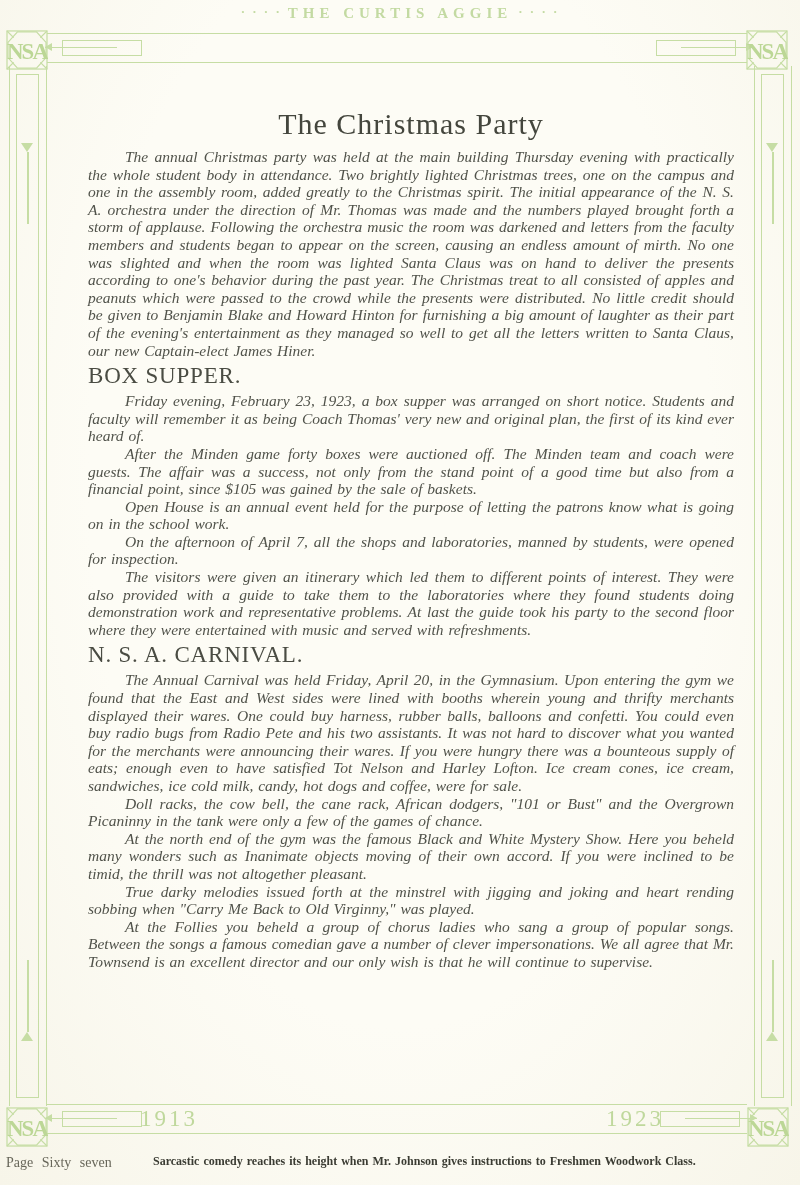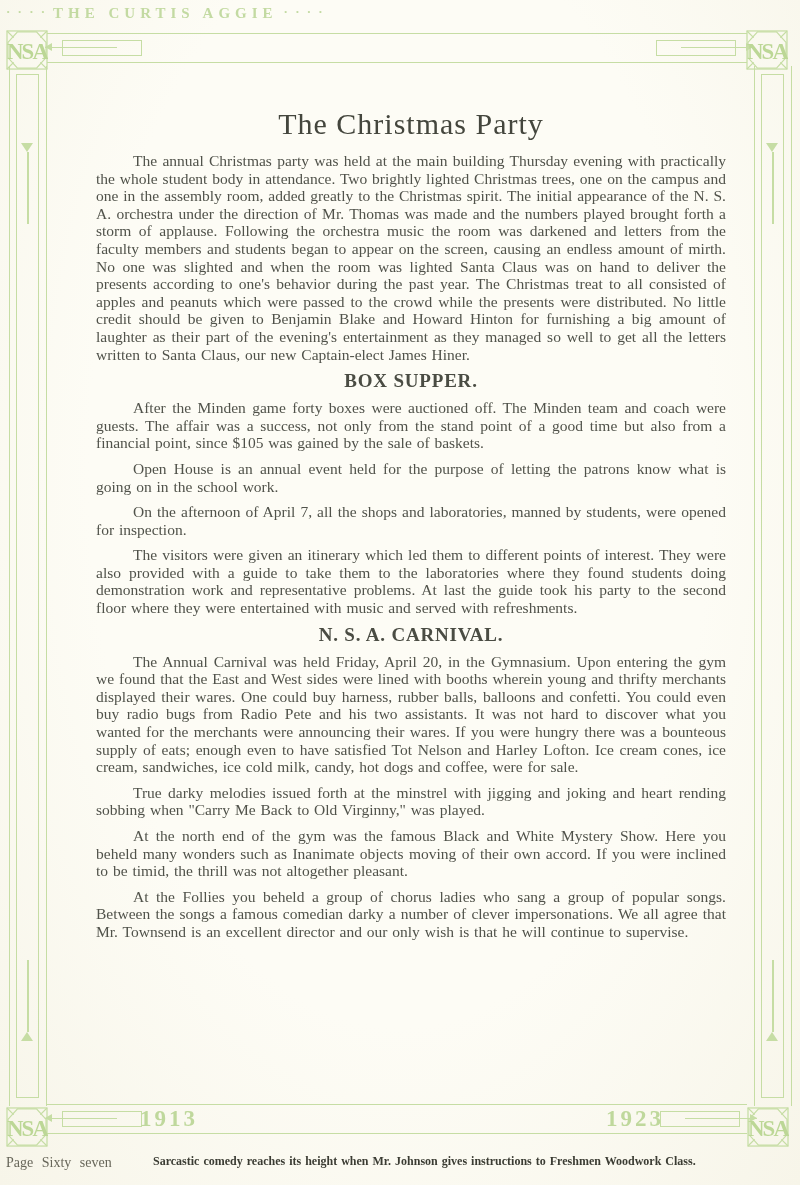--- a/index.html
+++ b/index.html
@@ -8,21 +8,21 @@
     --ink:#50524a;
     --ink-dark:#44463d;
   }
   html,body{margin:0;padding:0;background:#efede2;}
   .page{
     position:relative;width:800px;height:1185px;margin:0 auto;
     background:radial-gradient(ellipse at 50% 40%, #fdfcf5 55%, #f7f5e9 100%);
     font-family:"Liberation Serif", serif;overflow:hidden;
   }
   
-  .masthead{position:absolute;top:4px;left:0;width:100%;text-align:left;
+  .masthead{position:absolute;top:4px;left:0;width:100%;text-align:center;
     color:#c3daa2;font-weight:bold;font-size:15px;letter-spacing:5px;}
   .masthead .dots{letter-spacing:2px;font-size:13px;vertical-align:2px;padding:0 6px;}
   
   .hband{position:absolute;left:47px;width:700px;height:28px;
     border-top:1.6px solid var(--green);border-bottom:1.6px solid var(--green);}
   .hband.top{top:33px;}
   .hband.bottom{top:1104px;}
   
   .vband{position:absolute;top:66px;height:1040px;width:36px;
     border-left:1.5px solid var(--green);border-right:1.5px solid var(--green);}
@@ -49,31 +49,31 @@
   
   .corner{position:absolute;width:40px;height:40px;}
   .corner.tl{left:6px;top:30px;}
   .corner.tr{left:746px;top:30px;}
   .corner.bl{left:6px;top:1107px;}
   .corner.br{left:747px;top:1107px;}
   .corner rect,.corner path{stroke:var(--green);stroke-width:1.3;fill:none;}
   .corner text{fill:var(--green-soft);font-family:"Liberation Serif",serif;font-weight:bold;}
   
   .year{position:absolute;top:1106px;font-size:23px;line-height:26px;color:#bfd89c;
-    letter-spacing:3px;font-weight:bold;}
+    letter-spacing:3px;font-weight:normal;}
   .year.left{left:140px;}
   .year.right{left:606px;}
   
   .content{position:absolute;left:88px;top:104px;width:646px;color:var(--ink);
     font-size:15.5px;line-height:17.6px;text-align:justify;}
   .content h1{font-size:30px;line-height:40px;font-weight:normal;text-align:center;
     margin:0 0 4px 0;color:var(--ink-dark);letter-spacing:1px;}
-  .content h2{font-size:19px;line-height:20px;font-weight:bold;text-align:center;
+  .content h2{font-size:23px;line-height:20px;font-weight:normal;
     margin:7px 0 6px 0;letter-spacing:0.8px;color:#4a4c43;}
-  .content p{margin:8px;text-indent:37px;word-spacing:1px;}
+  .content p{margin:0;text-indent:37px;word-spacing:1px;font-style:italic;}
   
   .page-label{position:absolute;left:6px;top:1155px;font-size:14px;color:#68675a;word-spacing:5px;}
   .caption{position:absolute;left:153px;top:1154px;width:645px;font-size:12px;
     font-weight:bold;color:#3b3c33;word-spacing:1px;}
 </style>
 </head>
 <body>
 
 <div class="page">
 
@@ -153,29 +153,31 @@
 
   <div class="year left">1913</div>
   <div class="year right">1923</div>
 
   <div class="content">
     <h1>The Christmas Party</h1>
 
     <p>The annual Christmas party was held at the main building Thursday evening with practically the whole student body in attendance. Two brightly lighted Christmas trees, one on the campus and one in the assembly room, added greatly to the Christmas spirit. The initial appearance of the N. S. A. orchestra under the direction of Mr. Thomas was made and the numbers played brought forth a storm of applause. Following the orchestra music the room was darkened and letters from the faculty members and students began to appear on the screen, causing an endless amount of mirth. No one was slighted and when the room was lighted Santa Claus was on hand to deliver the presents according to one's behavior during the past year. The Christmas treat to all consisted of apples and peanuts which were passed to the crowd while the presents were distributed. No little credit should be given to Benjamin Blake and Howard Hinton for furnishing a big amount of laughter as their part of the evening's entertainment as they managed so well to get all the letters written to Santa Claus, our new Captain-elect James Hiner.</p>
 
     <h2>BOX SUPPER.</h2>
+    <p>Friday evening, February 23, 1923, a box supper was arranged on short notice. Students and faculty will remember it as being Coach Thomas' very new and original plan, the first of its kind ever heard of.</p>
     <p>After the Minden game forty boxes were auctioned off. The Minden team and coach were guests. The affair was a success, not only from the stand point of a good time but also from a financial point, since $105 was gained by the sale of baskets.</p>
 
     <p>Open House is an annual event held for the purpose of letting the patrons know what is going on in the school work.</p>
     <p>On the afternoon of April 7, all the shops and laboratories, manned by students, were opened for inspection.</p>
     <p>The visitors were given an itinerary which led them to different points of interest. They were also provided with a guide to take them to the laboratories where they found students doing demonstration work and representative problems. At last the guide took his party to the second floor where they were entertained with music and served with refreshments.</p>
 
     <h2>N. S. A. CARNIVAL.</h2>
     <p>The Annual Carnival was held Friday, April 20, in the Gymnasium. Upon entering the gym we found that the East and West sides were lined with booths wherein young and thrifty merchants displayed their wares. One could buy harness, rubber balls, balloons and confetti. You could even buy radio bugs from Radio Pete and his two assistants. It was not hard to discover what you wanted for the merchants were announcing their wares. If you were hungry there was a bounteous supply of eats; enough even to have satisfied Tot Nelson and Harley Lofton. Ice cream cones, ice cream, sandwiches, ice cold milk, candy, hot dogs and coffee, were for sale.</p>
+    <p>Doll racks, the cow bell, the cane rack, African dodgers, "101 or Bust" and the Overgrown Picaninny in the tank were only a few of the games of chance.</p>
+    <p>At the north end of the gym was the famous Black and White Mystery Show. Here you beheld many wonders such as Inanimate objects moving of their own accord. If you were inclined to be timid, the thrill was not altogether pleasant.</p>
     <p>True darky melodies issued forth at the minstrel with jigging and joking and heart rending sobbing when "Carry Me Back to Old Virginny," was played.</p>
-    <p>At the north end of the gym was the famous Black and White Mystery Show. Here you beheld many wonders such as Inanimate objects moving of their own accord. If you were inclined to be timid, the thrill was not altogether pleasant.</p>
-    <p>At the Follies you beheld a group of chorus ladies who sang a group of popular songs. Between the songs a famous comedian darky a number of clever impersonations. We all agree that Mr. Townsend is an excellent director and our only wish is that he will continue to supervise.</p>
+    <p>At the Follies you beheld a group of chorus ladies who sang a group of popular songs. Between the songs a famous comedian gave a number of clever impersonations. We all agree that Mr. Townsend is an excellent director and our only wish is that he will continue to supervise.</p>
   </div>
 
   <div class="page-label">Page Sixty seven</div>
   <div class="caption">Sarcastic comedy reaches its height when Mr. Johnson gives instructions to Freshmen Woodwork Class.</div>
 
 </div>
 
 </body></html>

